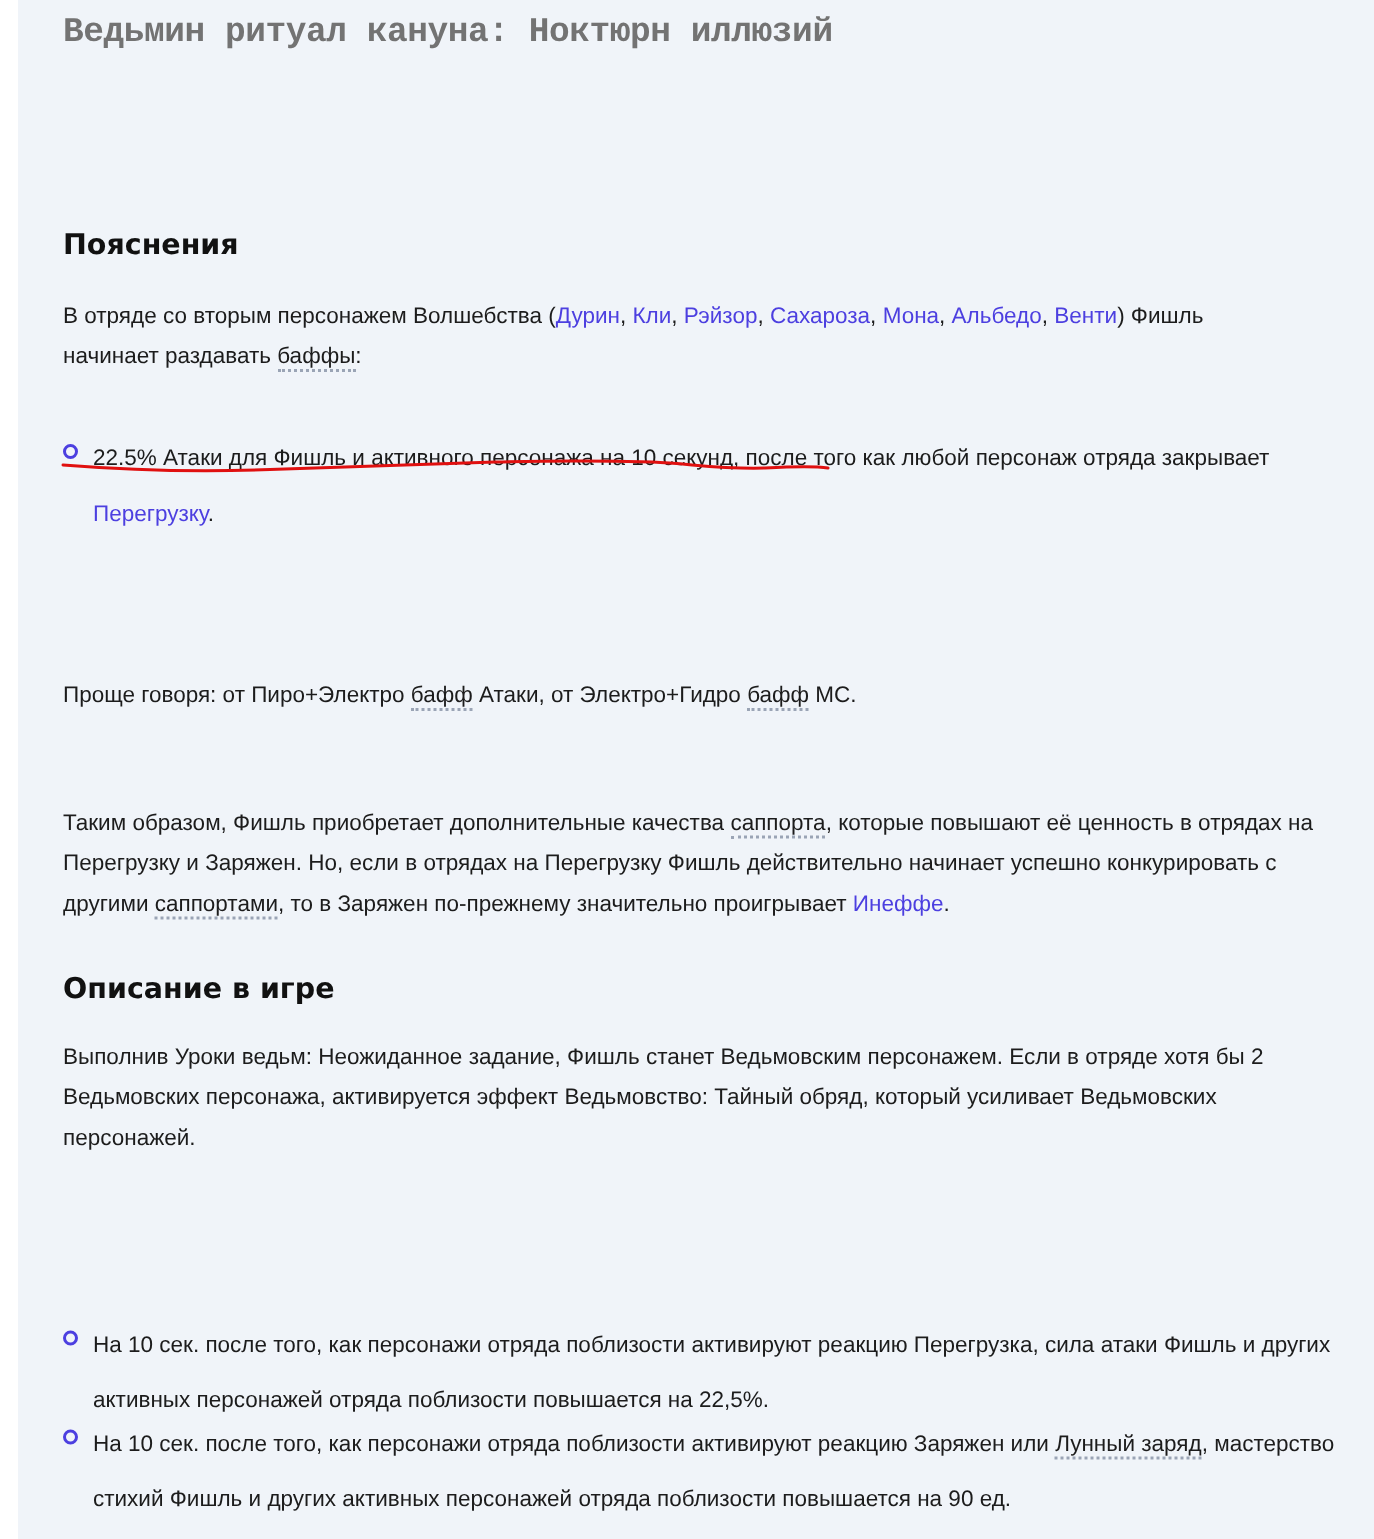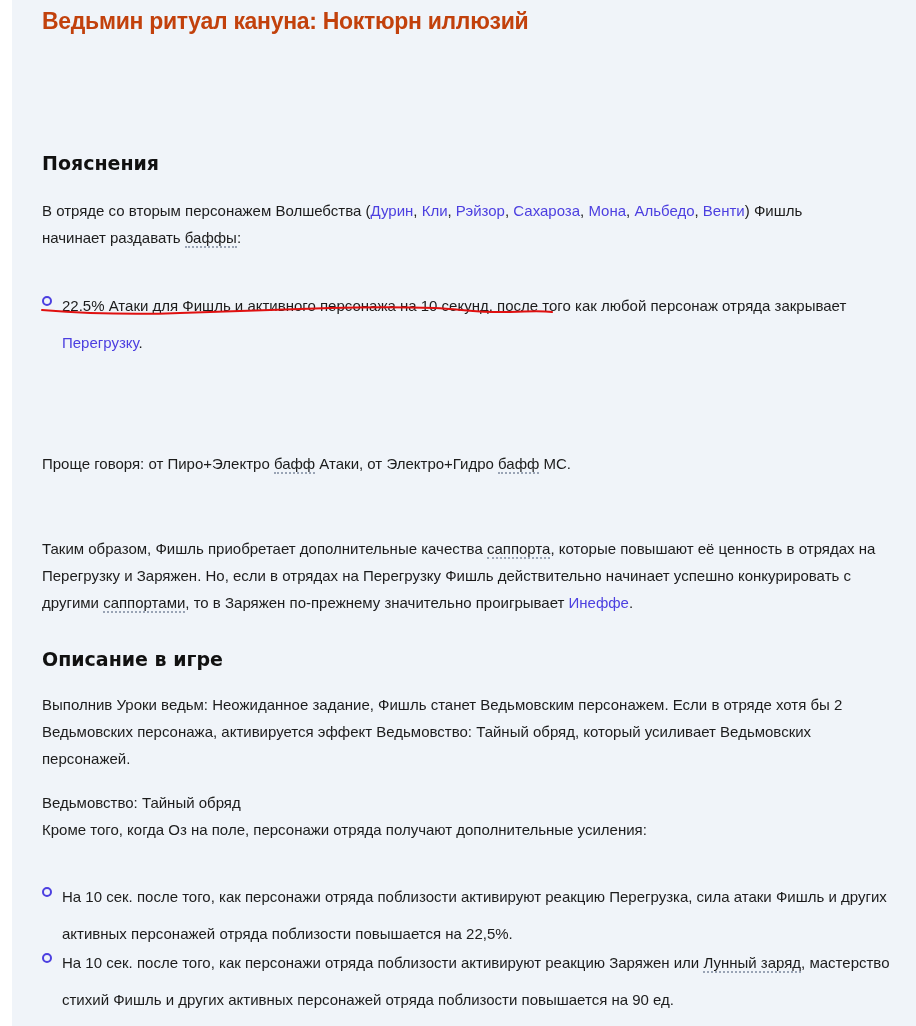--- a/index.html
+++ b/index.html
@@ -23,25 +23,25 @@
     background: #f0f4f9;
     box-sizing: border-box;
     padding: 0 0 0 30px;
     color: #1c1c1c;
   }
   .title {
     position: absolute;
     left: 30px;
     top: 8px;
     margin: 0;
-    font-family: Liberation Sans, sans-serif;
+    font-family: Liberation Mono, monospace;
     font-weight: bold;
     font-size: 23px;
     letter-spacing: -0.3px;
-    color: #c2410c;
+    color: #737373;
   }
   .talent-row {
     position: absolute;
     left: 28px;
     top: 73px;
     display: flex;
     align-items: center;
   }
   .talent-icon {
     width: 50px;
@@ -138,21 +138,20 @@
 
   <p class="p" style="top:450px"><span>Проще говоря: от Пиро+Электро </span><span class="term">бафф</span><span> Атаки, от Электро+Гидро </span><span class="term">бафф</span><span> МС.</span></p>
 
 
   <p class="p" style="top:535px"><span>Таким образом, Фишль приобретает дополнительные качества </span><span class="term">саппорта</span><span>, которые повышают её ценность в отрядах на Перегрузку и Заряжен. Но, если в отрядах на Перегрузку Фишль действительно начинает успешно конкурировать с другими </span><span class="term">саппортами</span><span>, то в Заряжен по-прежнему значительно проигрывает </span><a class="lnk">Инеффе</a><span>.</span></p>
 
   <h2 style="top:648px">Описание в игре</h2>
 
   <p class="p" style="top:691px">Выполнив Уроки ведьм: Неожиданное задание, Фишль станет Ведьмовским персонажем. Если в отряде хотя бы 2 Ведьмовских персонажа, активируется эффект Ведьмовство: Тайный обряд, который усиливает Ведьмовских персонажей.</p>
 
-  <p class="p" style="top:789px"><span>Ведьмовство: Тайный обряд</span><br><span>Кроме того, когда Оз на поле, персонажи отряда получают дополнительные усиления:</span></p>
 
   <div class="li" style="top:878px">
     <span class="bullet"></span>
     <span>На 10 сек. после того, как персонажи отряда поблизости активируют реакцию Перегрузка, сила атаки Фишль и других активных персонажей отряда поблизости повышается на 22,5%.</span>
   </div>
 
   <div class="li" style="top:944px">
     <span class="bullet"></span>
     <span>На 10 сек. после того, как персонажи отряда поблизости активируют реакцию Заряжен или </span><span class="term">Лунный заряд</span><span>, мастерство стихий Фишль и других активных персонажей отряда поблизости повышается на 90 ед.</span>
   </div>

